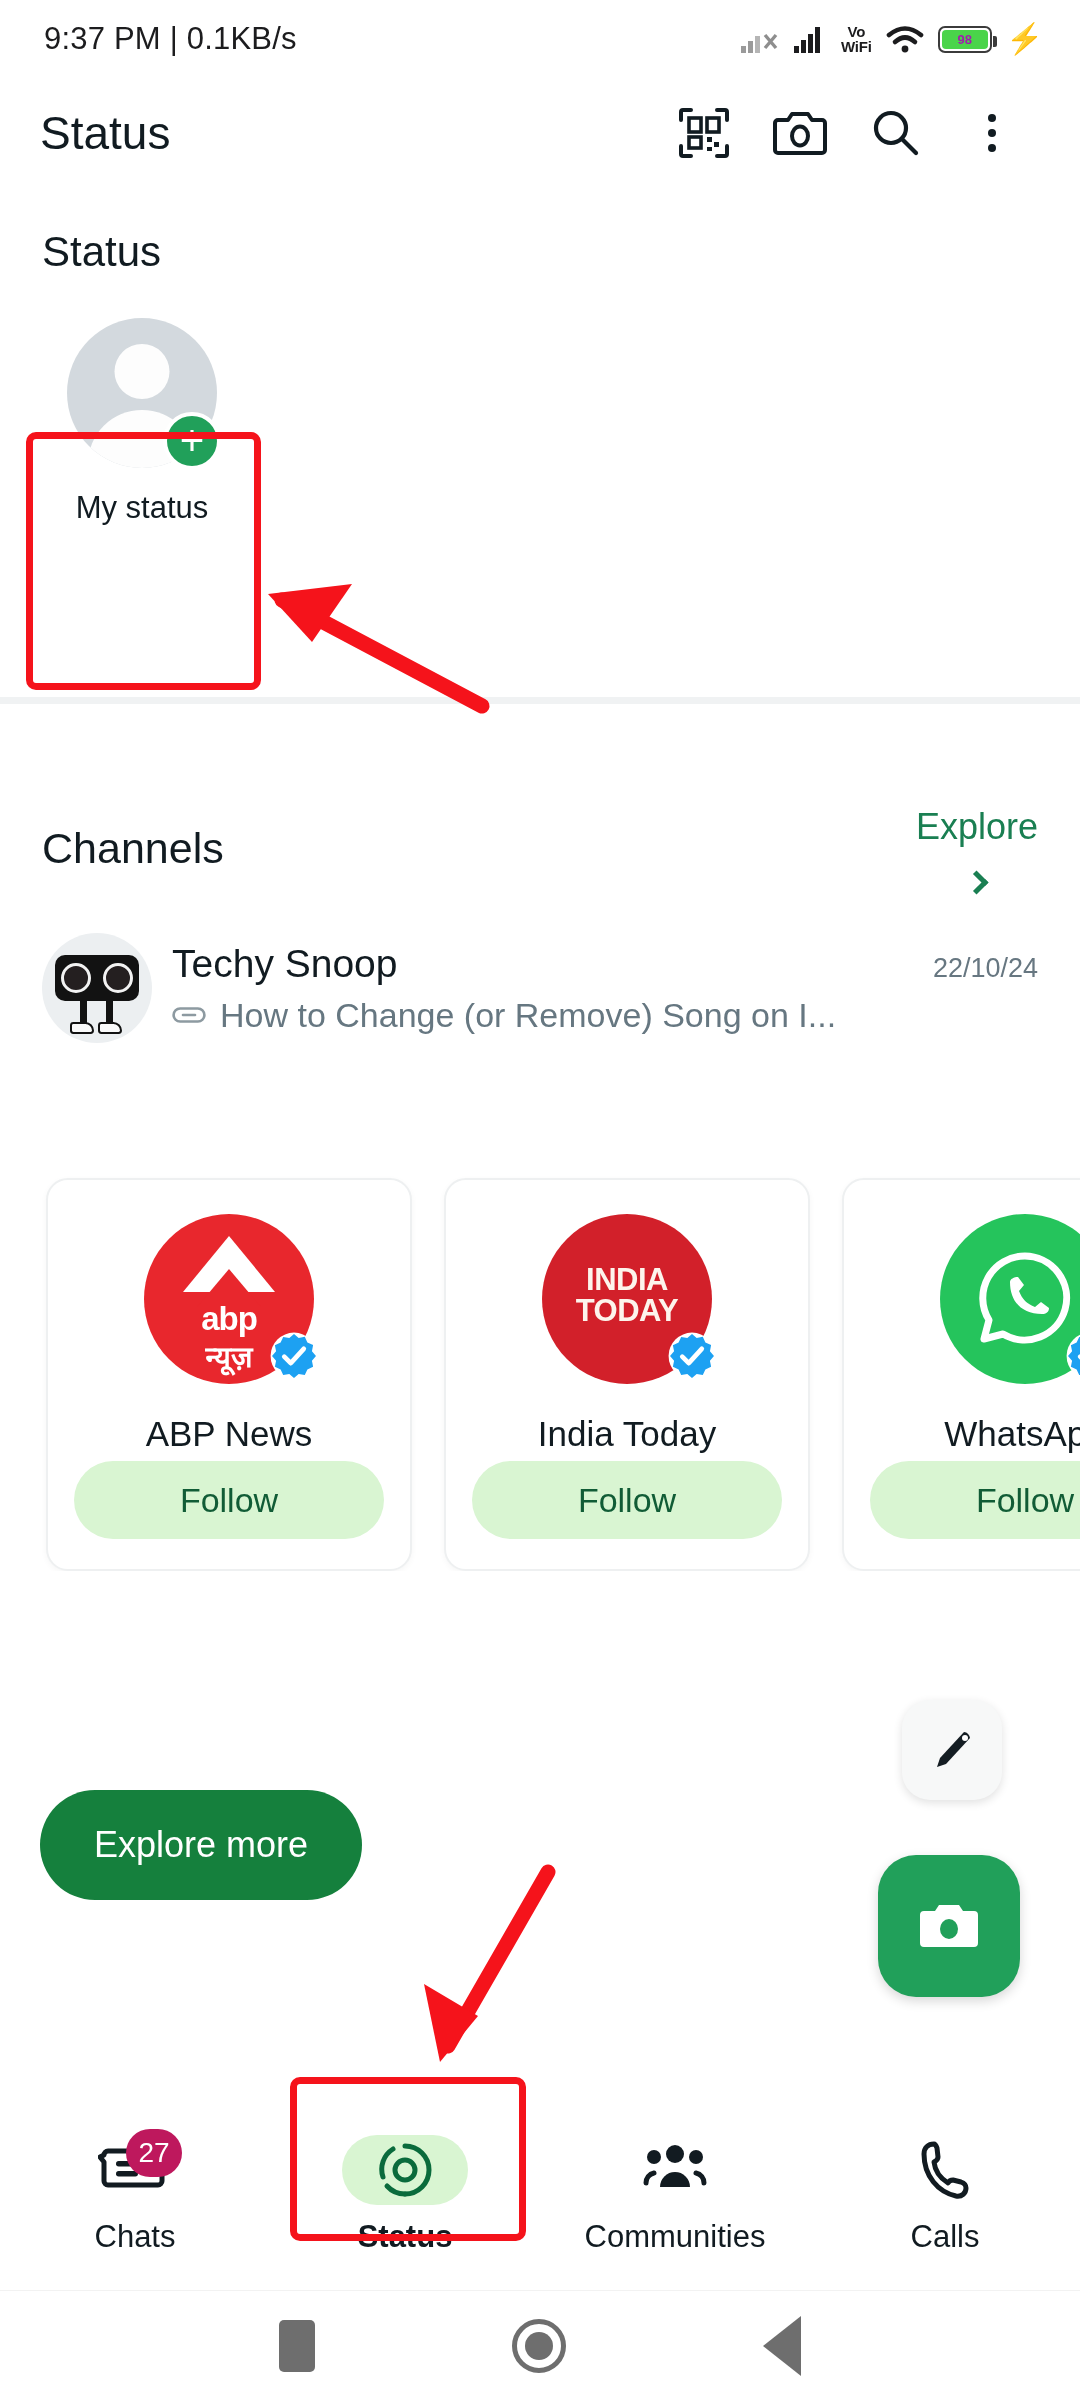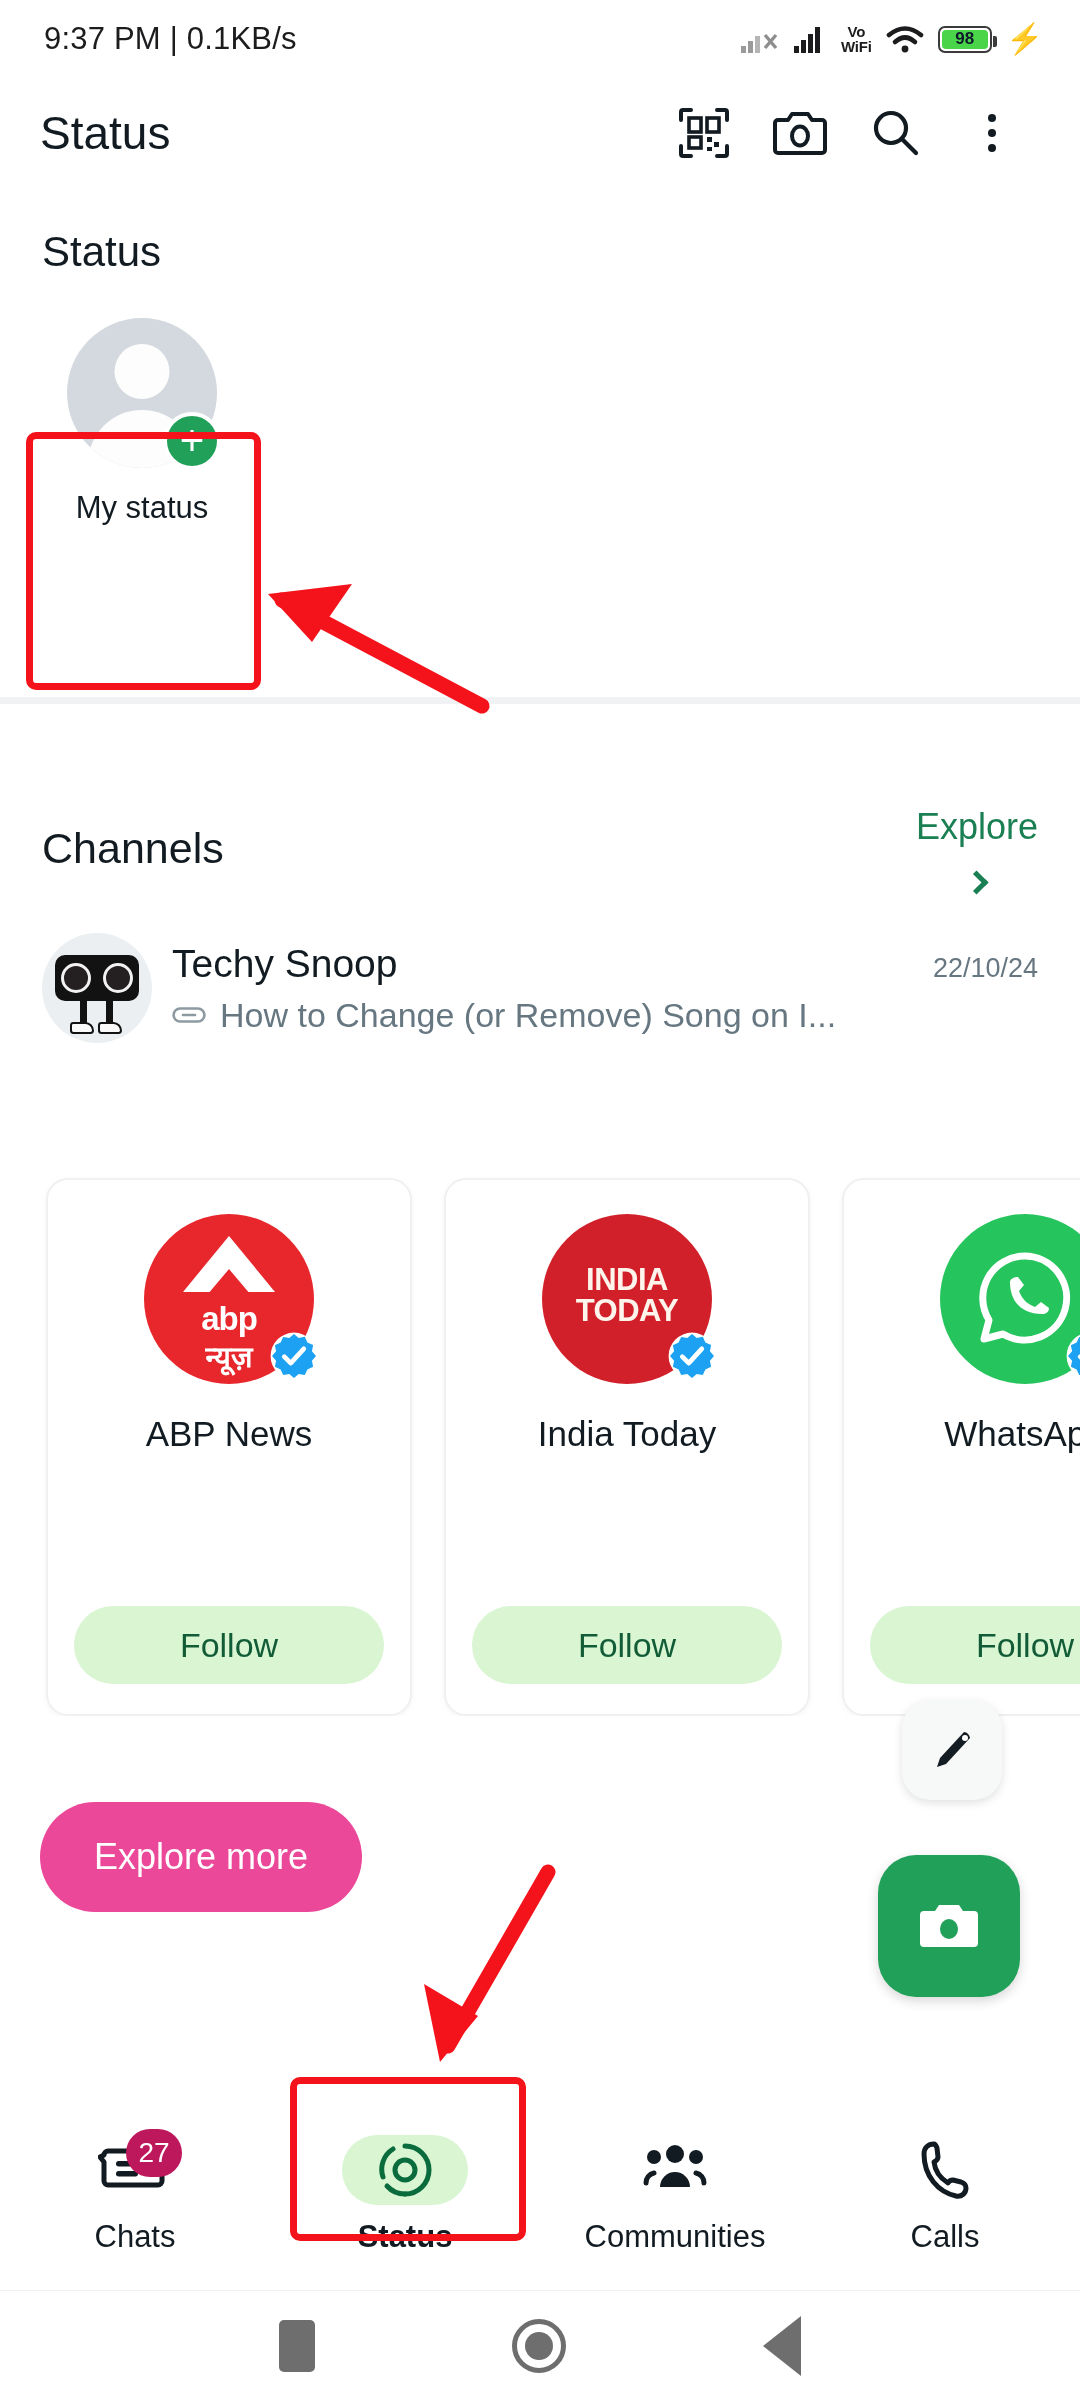--- a/index.html
+++ b/index.html
@@ -36,21 +36,21 @@
   }
   .battery::after {
     content:""; position:absolute; right:-7px; top:8px;
     width:4px; height:11px; background:#3b3b3b; border-radius:0 2px 2px 0;
   }
   .battery-fill {
     position:absolute; left:2px; top:2px; bottom:2px; width:calc(100% - 4px);
     background:#4ad44a; border-radius:4px;
   }
   .battery-text {
-    position:relative; z-index:2; font-size:17px; font-weight:700; color:#0f172a;
+    position:relative; z-index:2; font-size:13px; font-weight:700; color:#a21caf;
   }
   .bolt { font-size:30px; color:#111; line-height:26px; margin-left:2px; }
 
   
   .appbar {
     position:absolute; top:78px; left:0; width:1080px; height:110px;
     display:flex; align-items:center; padding:0 40px;
   }
   .appbar-title {
     font-size:46px; color:#111b21; font-weight:400; letter-spacing:0;
@@ -153,21 +153,21 @@
     flex:0 0 auto; display:inline-flex; align-items:center;
   }
 
   
   .section-find { position:absolute; top:1140px; left:0; width:1080px; }
   .find-title { font-size:40px; color:#111b21; padding:0 0 0 42px; font-weight:400; }
   .cards {
     display:flex; gap:32px; padding:38px 0 0 46px; overflow:hidden;
   }
   .card {
-    flex:0 0 366px; height:538px;
+    flex:0 0 366px; height:393px;
     background:#ffffff; border:2px solid #eef0f1; border-radius:22px;
     display:flex; flex-direction:column; align-items:center;
     padding:34px 26px 30px 26px;
     box-shadow:0 2px 6px rgba(0,0,0,.04);
   }
   .logo-wrap { position:relative; width:170px; height:170px; }
   .logo { width:170px; height:170px; border-radius:50%; overflow:hidden; position:relative; }
   .logo-abp { background:#e8272d; }
   .abp-arrow {
     position:absolute; left:50%; top:22px; transform:translateX(-50%);
@@ -203,22 +203,22 @@
   .follow-btn {
     margin-top:auto; width:100%; height:78px; border-radius:40px;
     background:#d9f5d2; color:#115c36; font-size:34px;
     display:flex; align-items:center; justify-content:center; font-weight:400;
   }
 
   
   .explore-more {
     position:absolute; left:40px; top:1790px;
     height:110px; padding:0 54px; border-radius:56px;
-    background:#ec4899; color:#ffffff; font-size:36px;
-    display:flex; align-items:center; justify-content:center;margin-top:12px;
+    background:#15803d; color:#ffffff; font-size:36px;
+    display:flex; align-items:center; justify-content:center;
   }
   .fab-pencil {
     position:absolute; right:78px; top:1700px;
     width:100px; height:100px; border-radius:28px;
     background:#f7f8f8; box-shadow:0 3px 10px rgba(0,0,0,.12);
     display:flex; align-items:center; justify-content:center;
   }
   .fab-camera {
     position:absolute; right:60px; top:1855px;
     width:142px; height:142px; border-radius:38px;

